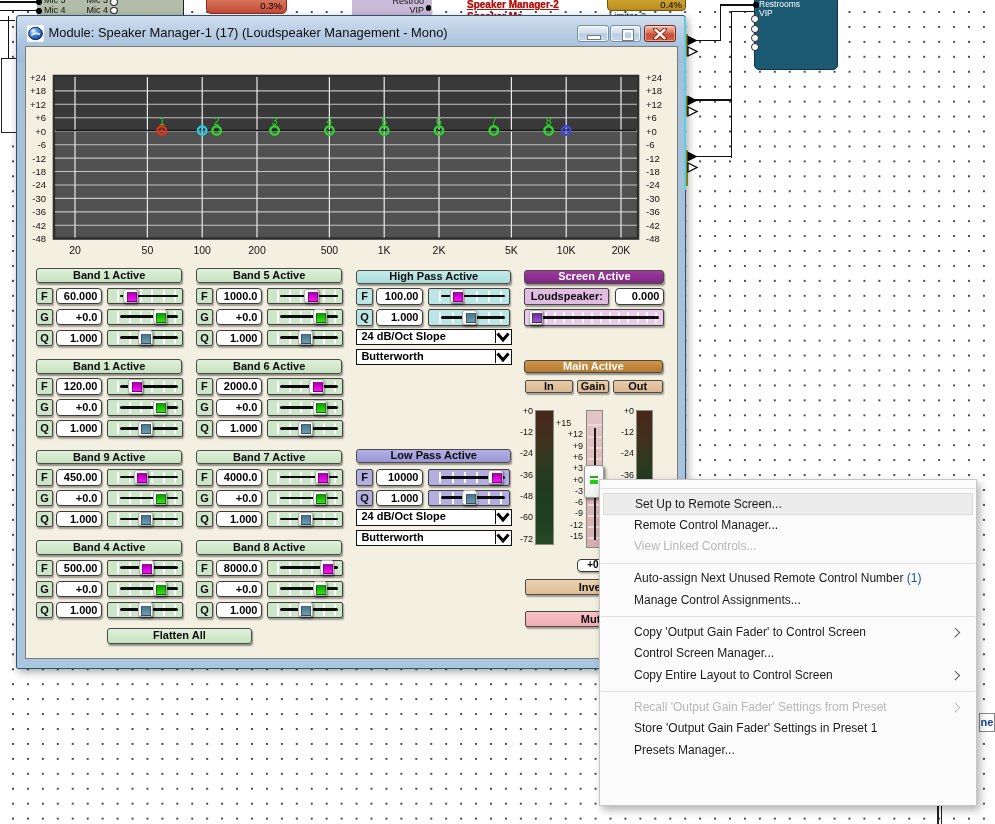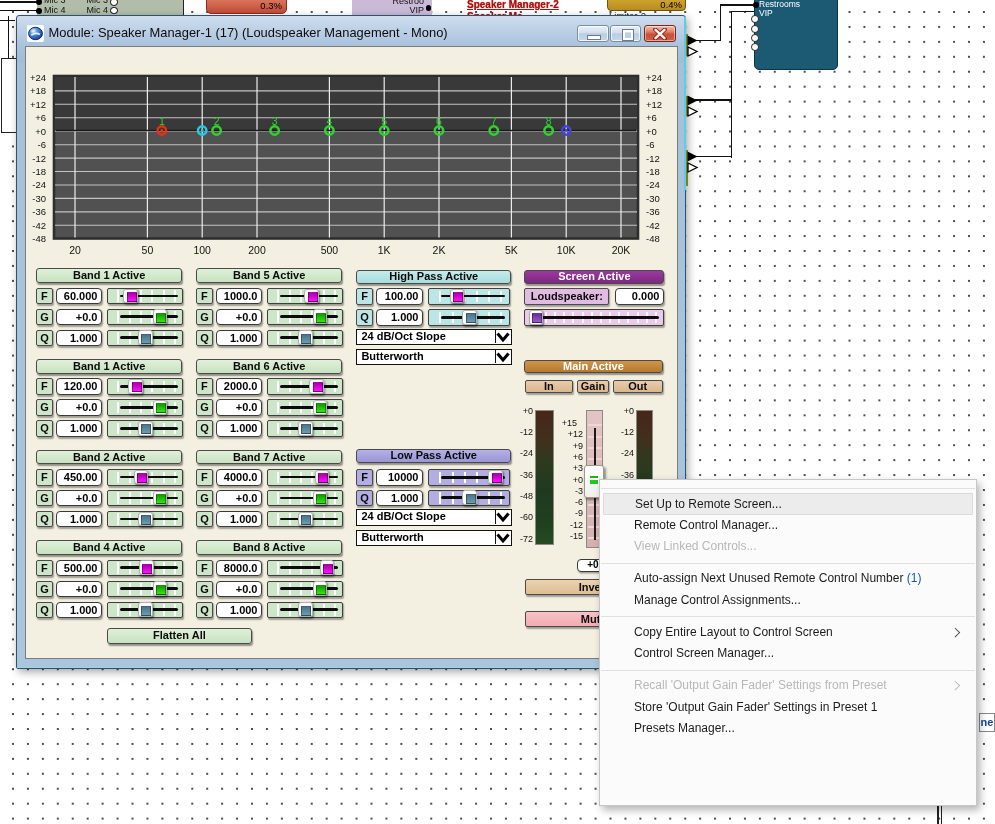--- a/index.html
+++ b/index.html
@@ -258,21 +258,21 @@
     <div style="position:absolute;left:21.0px;top:1.5px;width:2px;height:11.5px;background:#fdfdfd;"></div>
     <div style="position:absolute;left:32.3px;top:1.5px;width:2px;height:11.5px;background:#fdfdfd;"></div>
     <div style="position:absolute;left:43.6px;top:1.5px;width:2px;height:11.5px;background:#fdfdfd;"></div>
     <div style="position:absolute;left:54.9px;top:1.5px;width:2px;height:11.5px;background:#fdfdfd;"></div>
     <div style="position:absolute;left:66.2px;top:1.5px;width:2px;height:11.5px;background:#fdfdfd;"></div>
     <div style="position:absolute;left:12px;top:5.8px;width:57.9px;height:2.6px;background:#0c0c0c;border-radius:1.5px;"></div>
     <div style="position:absolute;left:30.3px;top:-0.3px;width:14.5px;height:14.5px;background:#fff;border:1px solid #b0b0b0;border-radius:3px;box-sizing:border-box;box-shadow:1px 1.5px 2px rgba(0,0,0,0.45);">
       <div style="position:absolute;left:2.4px;top:2.4px;width:8px;height:8px;background:linear-gradient(180deg,#49768c,#6c9cb0);border:0.5px solid rgba(0,0,0,0.35);"></div>
     </div>
   </div>
-<div style="position:absolute;left:36.2px;top:449.6px;width:146.0px;height:14.8px;background:linear-gradient(180deg,#e0f0da,#c6e2c0);border:1px solid #4a4a4a;border-radius:3px;box-sizing:border-box;box-shadow:1px 2px 1.5px rgba(0,0,0,0.4);font-weight:bold;font-size:11px;color:#0a0a0a;text-align:center;line-height:12.8px;">Band 2 Active</div>
+<div style="position:absolute;left:36.2px;top:449.6px;width:146.0px;height:14.8px;background:linear-gradient(180deg,#e0f0da,#c6e2c0);border:1px solid #4a4a4a;border-radius:3px;box-sizing:border-box;box-shadow:1px 2px 1.5px rgba(0,0,0,0.4);font-weight:bold;font-size:11px;color:#0a0a0a;text-align:center;line-height:12.8px;">Band 9 Active</div>
 <div style="position:absolute;left:36.2px;top:469.0px;width:16.5px;height:16.5px;background:#cde5c8;border:1px solid #4a4a4a;border-radius:2px;box-sizing:border-box;box-shadow:1px 1.5px 1.5px rgba(0,0,0,0.35);font-weight:bold;font-size:11px;color:#0a0a0a;text-align:center;line-height:14.5px;">F</div>
 <div style="position:absolute;left:56.2px;top:469.0px;width:46.3px;height:16.5px;background:#fff;border:1px solid #3a3a3a;border-radius:4px;box-sizing:border-box;box-shadow:1px 1.5px 1.5px rgba(0,0,0,0.35);font-weight:bold;font-size:11px;color:#000;text-align:right;padding-right:4px;line-height:14.5px;">450.00</div>
 <div style="position:absolute;left:106.8px;top:469.0px;width:75.9px;height:16.5px;background:#cde5c8;border:1px solid #3f3f3f;border-radius:2px;box-sizing:border-box;box-shadow:1px 1.5px 1.5px rgba(0,0,0,0.35);">
     <div style="position:absolute;left:9.7px;top:1.5px;width:2px;height:11.5px;background:#fdfdfd;"></div>
     <div style="position:absolute;left:21.0px;top:1.5px;width:2px;height:11.5px;background:#fdfdfd;"></div>
     <div style="position:absolute;left:32.3px;top:1.5px;width:2px;height:11.5px;background:#fdfdfd;"></div>
     <div style="position:absolute;left:43.6px;top:1.5px;width:2px;height:11.5px;background:#fdfdfd;"></div>
     <div style="position:absolute;left:54.9px;top:1.5px;width:2px;height:11.5px;background:#fdfdfd;"></div>
     <div style="position:absolute;left:66.2px;top:1.5px;width:2px;height:11.5px;background:#fdfdfd;"></div>
     <div style="position:absolute;left:12px;top:5.8px;width:57.9px;height:2.6px;background:#0c0c0c;border-radius:1.5px;"></div>
@@ -652,21 +652,21 @@
     <div style="position:absolute;left:1px;top:47.6px;width:14px;height:2px;background:#ecd6d6;"></div>
     <div style="position:absolute;left:1px;top:58.9px;width:14px;height:2px;background:#ecd6d6;"></div>
     <div style="position:absolute;left:1px;top:70.2px;width:14px;height:2px;background:#ecd6d6;"></div>
     <div style="position:absolute;left:1px;top:81.5px;width:14px;height:2px;background:#ecd6d6;"></div>
     <div style="position:absolute;left:1px;top:92.8px;width:14px;height:2px;background:#ecd6d6;"></div>
     <div style="position:absolute;left:1px;top:104.1px;width:14px;height:2px;background:#ecd6d6;"></div>
     <div style="position:absolute;left:1px;top:115.4px;width:14px;height:2px;background:#ecd6d6;"></div>
     <div style="position:absolute;left:1px;top:126.7px;width:14px;height:2px;background:#ecd6d6;"></div>
     <div style="position:absolute;left:7.4px;top:17px;width:1.8px;height:112px;background:#1a1a1a;"></div>
   </div>
-<div style="position:absolute;left:556px;top:418.0px;width:27px;height:11px;font-size:9px;color:#111;text-align:center;">+15</div>
+<div style="position:absolute;left:556px;top:418.0px;width:27px;height:11px;font-size:9px;color:#111;text-align:left;">+15</div>
 <div style="position:absolute;left:556px;top:429.3px;width:27px;height:11px;font-size:9px;color:#111;text-align:right;">+12</div>
 <div style="position:absolute;left:556px;top:440.6px;width:27px;height:11px;font-size:9px;color:#111;text-align:right;">+9</div>
 <div style="position:absolute;left:556px;top:451.9px;width:27px;height:11px;font-size:9px;color:#111;text-align:right;">+6</div>
 <div style="position:absolute;left:556px;top:463.2px;width:27px;height:11px;font-size:9px;color:#111;text-align:right;">+3</div>
 <div style="position:absolute;left:556px;top:474.5px;width:27px;height:11px;font-size:9px;color:#111;text-align:right;">+0</div>
 <div style="position:absolute;left:556px;top:485.8px;width:27px;height:11px;font-size:9px;color:#111;text-align:right;">-3</div>
 <div style="position:absolute;left:556px;top:497.1px;width:27px;height:11px;font-size:9px;color:#111;text-align:right;">-6</div>
 <div style="position:absolute;left:556px;top:508.4px;width:27px;height:11px;font-size:9px;color:#111;text-align:right;">-9</div>
 <div style="position:absolute;left:556px;top:519.7px;width:27px;height:11px;font-size:9px;color:#111;text-align:right;">-12</div>
 <div style="position:absolute;left:556px;top:531.0px;width:27px;height:11px;font-size:9px;color:#111;text-align:right;">-15</div>
@@ -685,20 +685,21 @@
     <div style="height:21.5px;line-height:21.5px;position:relative;box-sizing:border-box;color:#1b1b1b;padding-left:34px;">Remote Control Manager...</div>
     <div style="height:21.5px;line-height:21.5px;position:relative;box-sizing:border-box;color:#b8b8b8;padding-left:34px;">View Linked Controls...</div>
     <div style="height:10.5px;position:relative;">
       <div style="position:absolute;left:1px;right:1px;top:5px;height:1px;background:#e0e0e0;"></div>
     </div>
     <div style="height:21.5px;line-height:21.5px;position:relative;box-sizing:border-box;color:#1b1b1b;padding-left:34px;">Auto-assign Next Unused Remote Control Number <span style="color:#1757a8">(1)</span></div>
     <div style="height:21.5px;line-height:21.5px;position:relative;box-sizing:border-box;color:#1b1b1b;padding-left:34px;">Manage Control Assignments...</div>
     <div style="height:10.5px;position:relative;">
       <div style="position:absolute;left:1px;right:1px;top:5px;height:1px;background:#e0e0e0;"></div>
     </div>
+    <div style="height:21.5px;line-height:21.5px;position:relative;box-sizing:border-box;color:#1b1b1b;padding-left:34px;">Copy 'Output Gain Fader' to Control Screen<span style="position:absolute;right:17px;top:7px;width:5.5px;height:5.5px;border-top:1.6px solid #4a4a4a;border-right:1.6px solid #4a4a4a;transform:rotate(45deg);"></span></div>
+    <div style="height:21.5px;line-height:21.5px;position:relative;box-sizing:border-box;color:#1b1b1b;padding-left:34px;">Control Screen Manager...</div>
     <div style="height:21.5px;line-height:21.5px;position:relative;box-sizing:border-box;color:#1b1b1b;padding-left:34px;">Copy Entire Layout to Control Screen<span style="position:absolute;right:17px;top:7px;width:5.5px;height:5.5px;border-top:1.6px solid #4a4a4a;border-right:1.6px solid #4a4a4a;transform:rotate(45deg);"></span></div>
-    <div style="height:21.5px;line-height:21.5px;position:relative;box-sizing:border-box;color:#1b1b1b;padding-left:34px;">Control Screen Manager...</div>
     <div style="height:10.5px;position:relative;">
       <div style="position:absolute;left:1px;right:1px;top:5px;height:1px;background:#e0e0e0;"></div>
     </div>
     <div style="height:21.5px;line-height:21.5px;position:relative;box-sizing:border-box;color:#b8b8b8;padding-left:34px;">Recall 'Output Gain Fader' Settings from Preset<span style="position:absolute;right:17px;top:7px;width:5.5px;height:5.5px;border-top:1.6px solid #b8b8b8;border-right:1.6px solid #b8b8b8;transform:rotate(45deg);"></span></div>
     <div style="height:21.5px;line-height:21.5px;position:relative;box-sizing:border-box;color:#1b1b1b;padding-left:34px;">Store 'Output Gain Fader' Settings in Preset 1</div>
     <div style="height:21.5px;line-height:21.5px;position:relative;box-sizing:border-box;color:#1b1b1b;padding-left:34px;">Presets Manager...</div>
   </div>
 </body></html>

